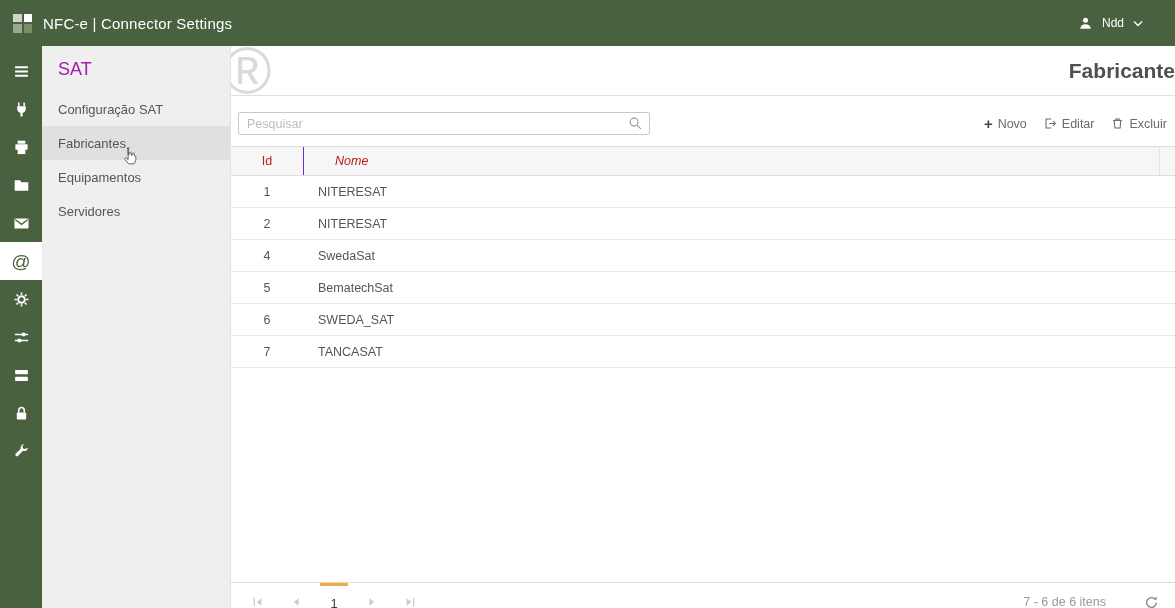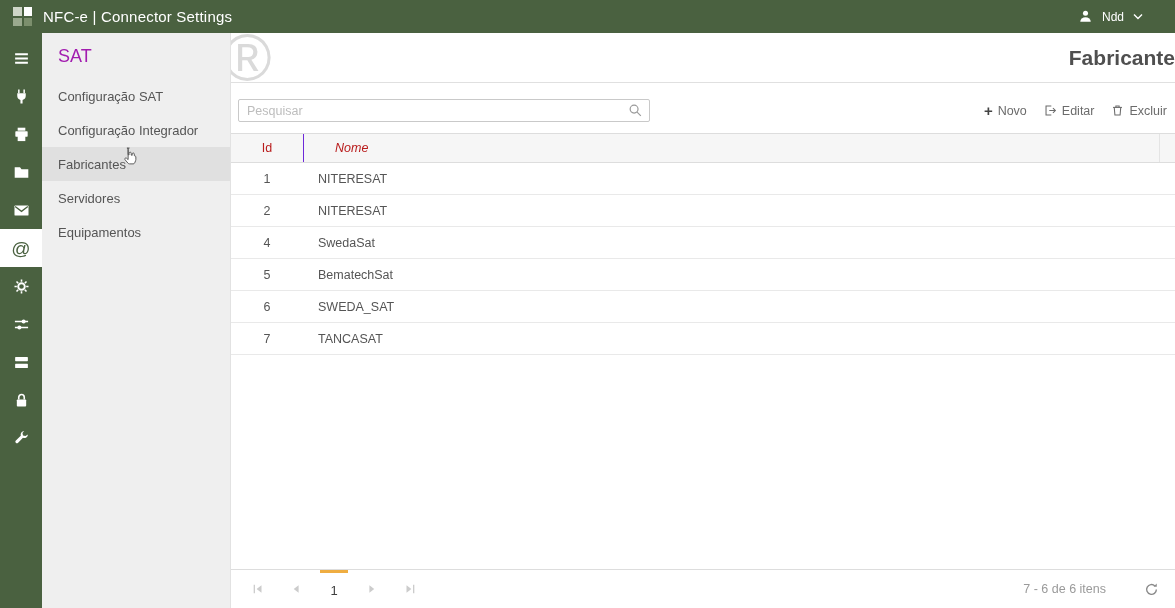--- a/index.html
+++ b/index.html
@@ -4,21 +4,21 @@
 <style>
   * { box-sizing: border-box; margin: 0; padding: 0; }
   html,body { width:1175px; height:608px; overflow:hidden; }
   body {
     font-family: "Liberation Sans", sans-serif;
     background:#fff; color:#555; position:relative;
     --accent:#4a6140; --page-accent:#efad41;
   }
   
   .topbar {
-    height:33px; width:100%; background:var(--accent); color:#fff;
+    height:46px; width:100%; background:var(--accent); color:#fff;
     display:flex; align-items:center; padding-left:13px;
   }
   .logo { width:19px; height:19px; display:grid; grid-template-columns:1fr 1fr; grid-template-rows:1fr 1fr; gap:2px; margin-right:11px; }
   .logo span:nth-child(1){background:#cfd6c8;}
   .logo span:nth-child(2){background:#ffffff;}
   .logo span:nth-child(3){background:#9aa98e;}
   .logo span:nth-child(4){background:#7c8f6d;}
   .app-title { font-size:15px; letter-spacing:.2px; }
   .user-area { margin-left:auto; margin-right:32px; display:flex; align-items:center; gap:9px; font-size:12px; cursor:pointer;}
   .user-area svg { display:block; }
@@ -171,24 +171,23 @@
     <div class="rail-btn">
       <svg width="17" height="17" viewBox="0 0 16 16">
           <path d="M14 4.2a3.4 3.4 0 0 1-4.6 3.2L4.6 12.2a1.5 1.5 0 0 1-2.1-2.1L7.3 5.3A3.4 3.4 0 0 1 10.5 1l-1.6 1.8.5 2.3 2.3.5z" fill="currentColor"></path>
         </svg>
     </div>
   </nav>
 
   <aside class="menu-panel">
     <div class="menu-title">SAT</div>
     <div class="menu-item">Configuração SAT</div>
-    <div class="menu-item">Configuração Integrador</div>
     <div class="menu-item selected">Fabricantes</div>
+    <div class="menu-item">Equipamentos</div>
     <div class="menu-item">Servidores</div>
-    <div class="menu-item">Equipamentos</div>
   </aside>
 
   <main class="main">
     <span class="watermark">®</span>
 
     <header class="content-header">
       <h1 class="page-title">Fabricante</h1>
     </header>
 
     <div class="controls">

